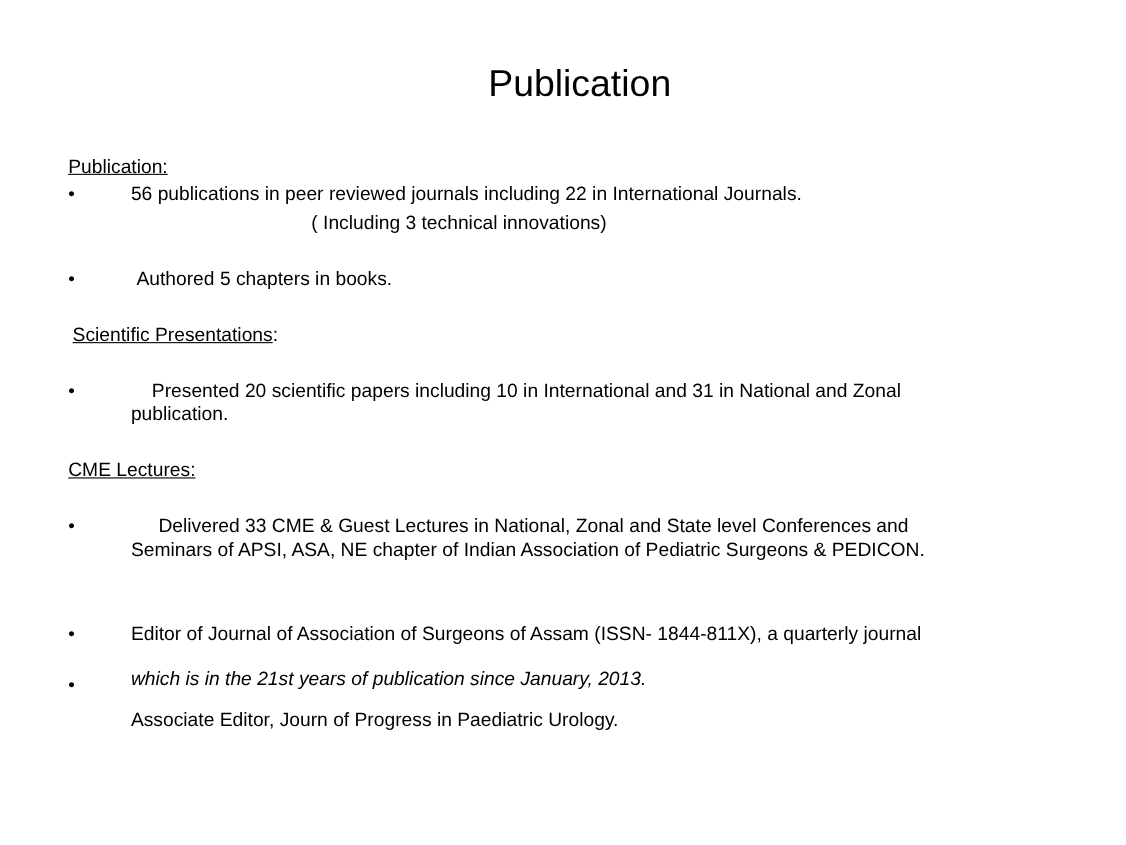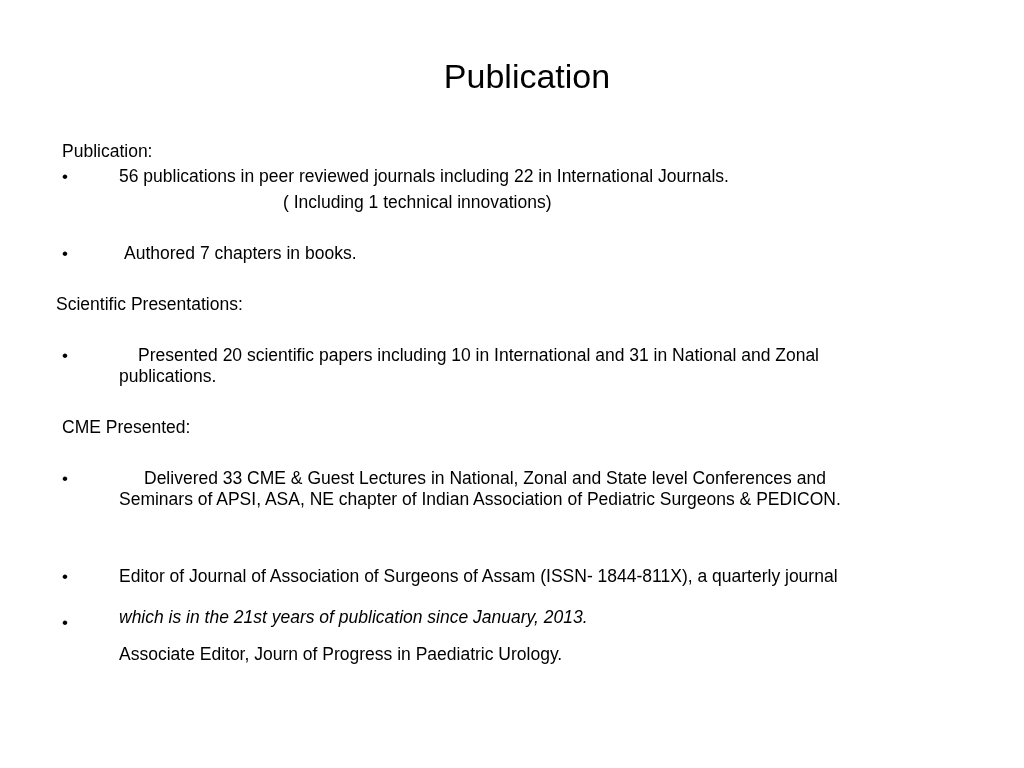--- a/index.html
+++ b/index.html
@@ -1,42 +1,42 @@
 <!DOCTYPE html>
 <html><head>
   <meta charset="utf-8">
   <style>
     html, body { margin: 0; padding: 0; background: #ffffff; }
     body { width: 1024px; height: 768px; position: relative; overflow: hidden;
            font-family: "Liberation Sans", sans-serif; color: #000; }
     .title { position: absolute; left: 0; width: 1024px; top: 55px; text-align: center;
              font-size: 34px; line-height: 42px; padding-left: 15px; }
     .t { position: absolute; font-size: 17.5px; line-height: 21px; white-space: nowrap; }
-    .u { }
+    .u { text-decoration: underline; }
     .bullet { position: absolute; font-size: 17px; line-height: 21px; }
   </style>
 </head>
 <body>
 
 <div>
   <div class="title">Publication</div>
 
   <div class="t u" style="left:62px; top:141px;">Publication:</div>
   <div class="bullet" style="left:62px; top:166px;">•</div>
   <div class="t" style="left:119px; top:166px;">56 publications in peer reviewed journals including 22 in  International Journals.</div>
-  <div class="t" style="left:283px; top:192px;">( Including 1 technical innovations)</div>
+  <div class="t" style="left:283px; top:192px;">( Including 3 technical innovations)</div>
   <div class="bullet" style="left:62px; top:243px;">•</div>
-  <div class="t" style="left:124px; top:243px;">Authored 7 chapters in books.</div>
+  <div class="t" style="left:124px; top:243px;">Authored 5 chapters in books.</div>
 
-  <div class="t" style="left:56px; top:294px;text-align:right;"><span class="u">Scientific Presentations</span><span>:</span></div>
+  <div class="t" style="left:66px; top:294px;text-align:right;"><span class="u">Scientific Presentations</span><span>:</span></div>
   <div class="bullet" style="left:62px; top:345px;">•</div>
   <div class="t" style="left:138px; top:345px;">Presented  20 scientific papers including 10 in International and 31 in National and Zonal</div>
-  <div class="t" style="left:119px; top:366px;">publications.</div>
+  <div class="t" style="left:119px; top:366px;">publication.</div>
 
-  <div class="t u" style="left:62px; top:417px;">CME Presented:</div>
+  <div class="t u" style="left:62px; top:417px;">CME Lectures:</div>
   <div class="bullet" style="left:62px; top:468px;">•</div>
   <div class="t" style="left:144px; top:468px;">Delivered 33 CME &amp; Guest  Lectures in National, Zonal and State level Conferences and</div>
   <div class="t" style="left:119px; top:489px;">Seminars of APSI, ASA,  NE chapter of Indian Association of Pediatric Surgeons &amp;  PEDICON.</div>
 
   <div class="bullet" style="left:62px; top:566px;">•</div>
   <div class="t" style="left:119px; top:566px;">Editor of Journal of Association of Surgeons of Assam (ISSN- 1844-811X), a quarterly journal</div>
   <div class="t" style="left:119px; top:607px;font-style:italic;">which is in the  21st  years of publication since January, 2013.</div>
   <div class="bullet" style="left:62px; top:612px;">•</div>
   <div class="t" style="left:119px; top:644px;">Associate Editor, Journ of Progress in Paediatric Urology.</div>
 </div>

